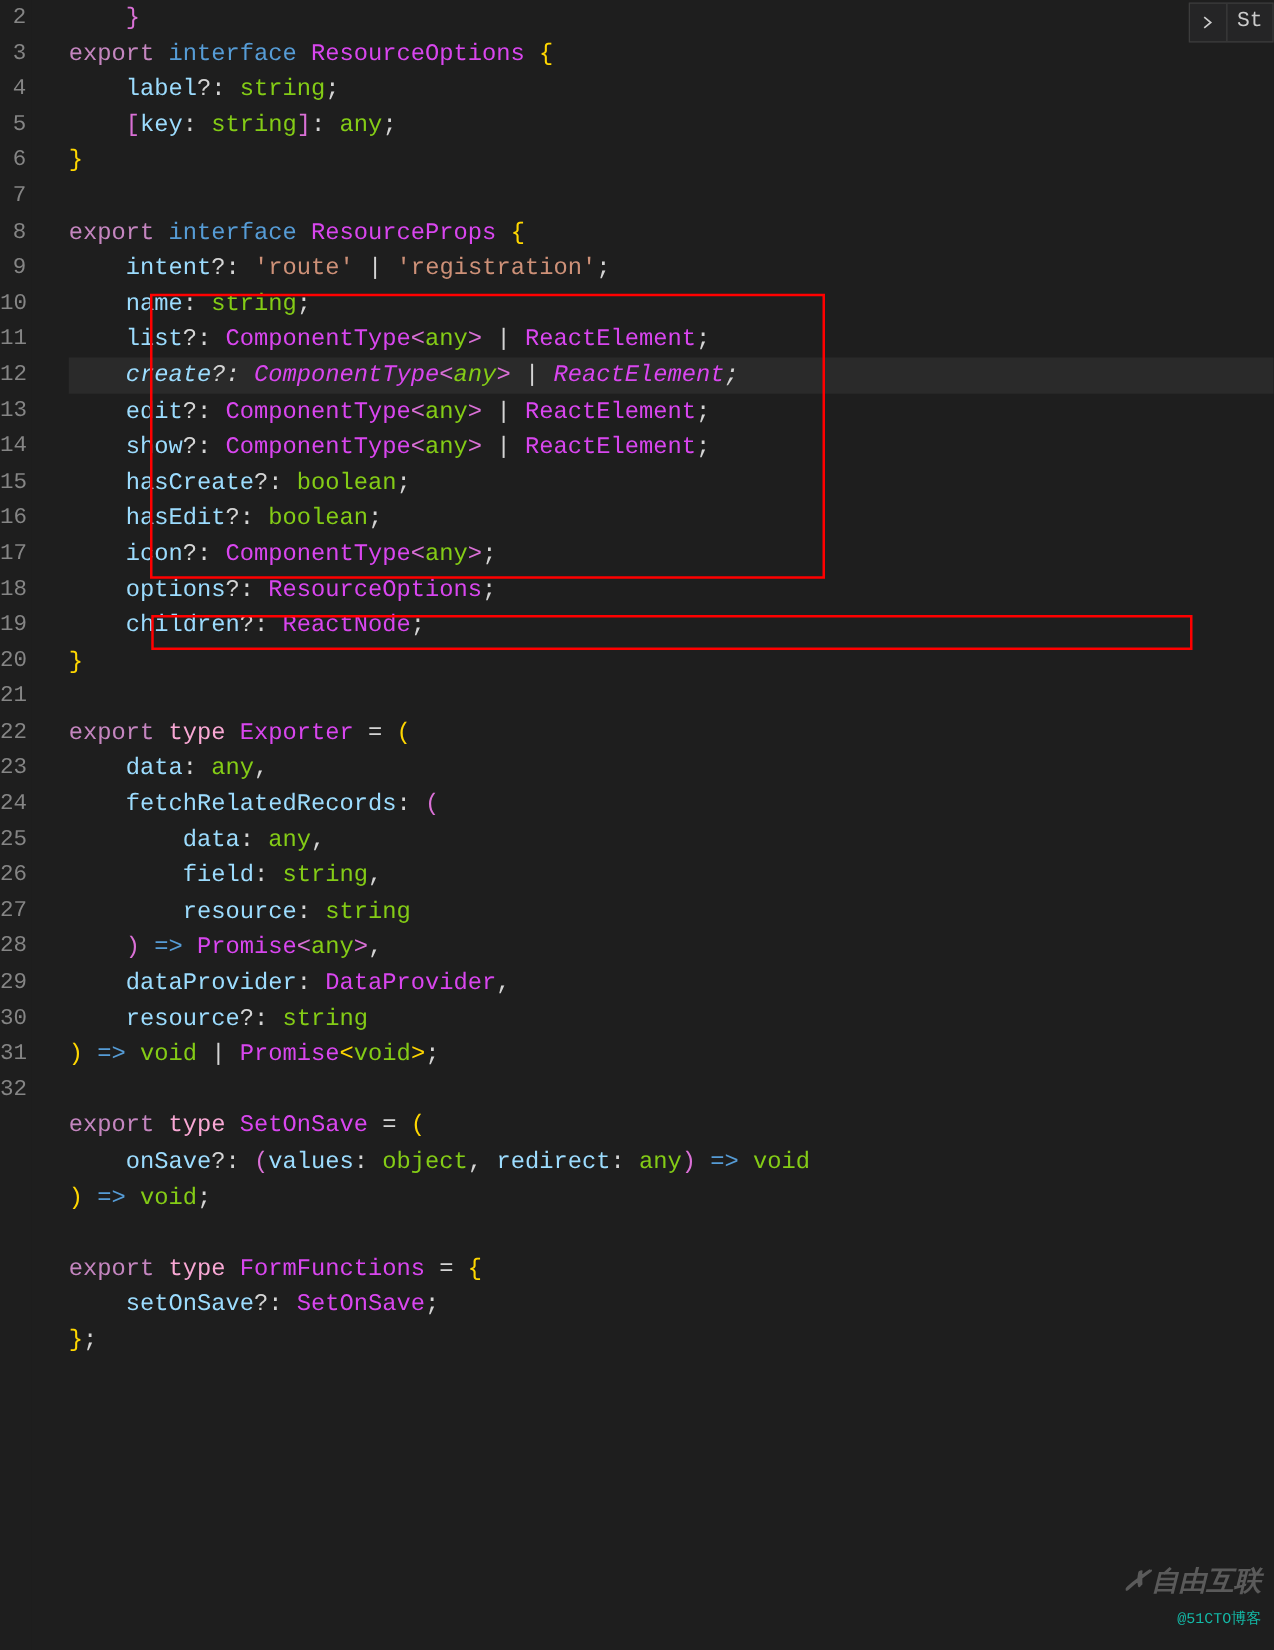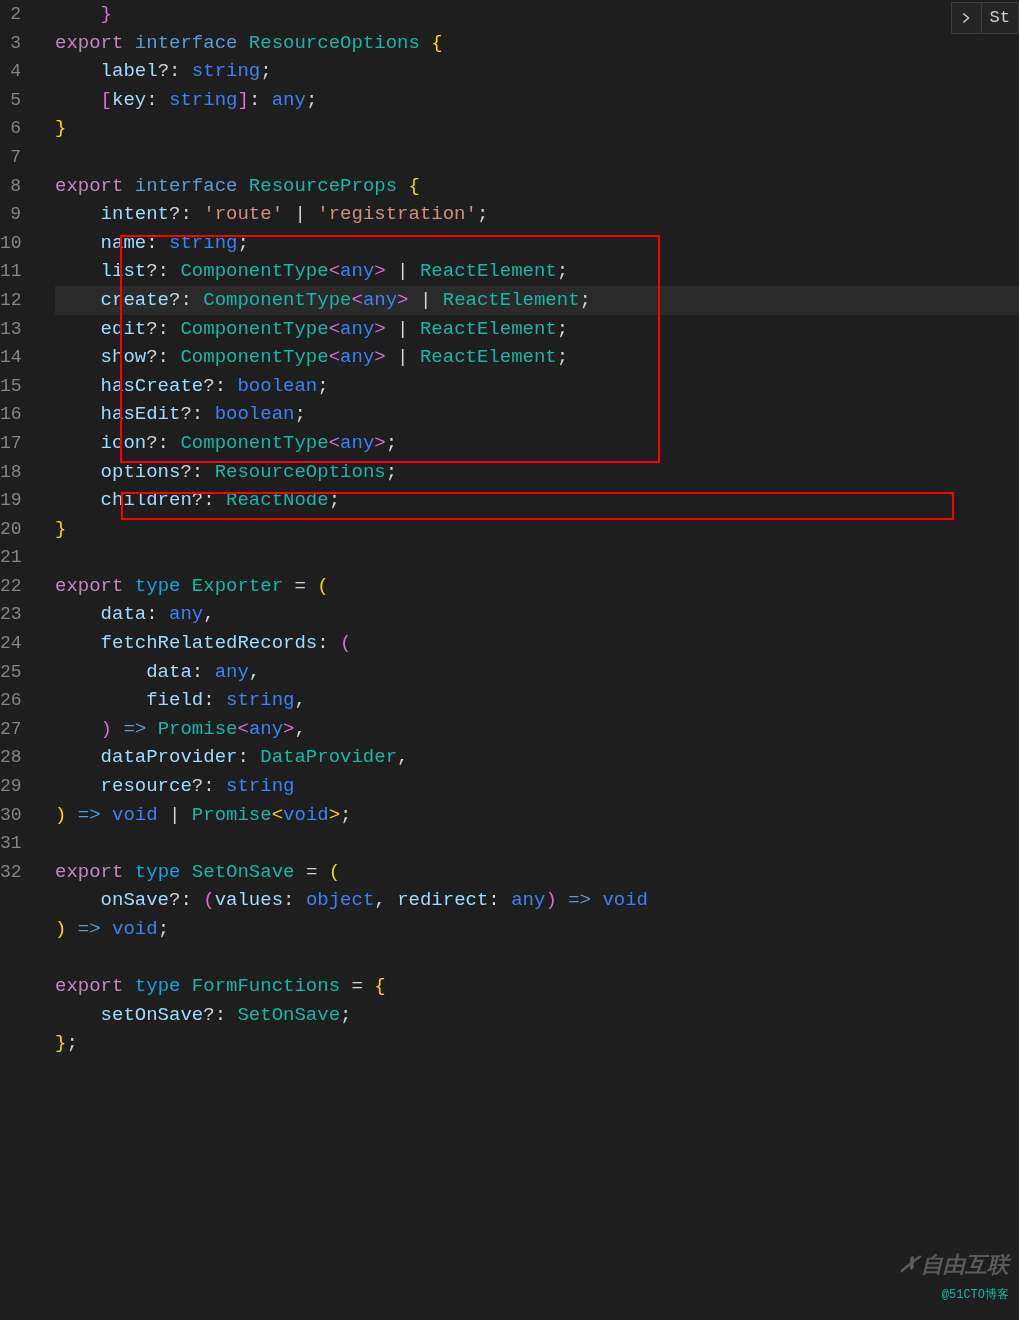--- a/index.html
+++ b/index.html
@@ -36,29 +36,30 @@
       position: relative;
       padding-left: 30px;
     }
     .code-line {
       height: 28.6px;
       white-space: pre;
       position: relative;
     }
     .active-line {
       background: #2a2a2a;
+      font-style: italic;
     }
     .kw-export { color: #c586c0; }
     .kw-interface { color: #569cd6; }
-    .kw-type { color: #0ea5e9; text-align: center; }
-    .type-name { color: #14b8a6; }
+    .kw-type { color: #f9a8d4; text-align: center; }
+    .type-name { color: #d946ef; }
     .prop { color: #9cdcfe; }
     .punct { color: #d4d4d4; }
     .string { color: #ce9178; }
-    .builtin { color: #3b82f6; }
+    .builtin { color: #84cc16; }
     .bracket-y { color: #ffd700; }
     .bracket-p { color: #da70d6; }
     .arrow { color: #569cd6; }
     .red-box-1 {
       position: absolute;
       border: 2px solid #ff0000;
       left: 95px;
       top: 235px;
       width: 540px;
       height: 228px;
@@ -208,20 +209,21 @@
     <div class="code-line">    <span class="prop">icon</span><span class="punct">?:</span> <span class="type-name">ComponentType</span><span class="bracket-p">&lt;</span><span class="builtin">any</span><span class="bracket-p">&gt;</span><span class="punct">;</span></div>
     <div class="code-line">    <span class="prop">options</span><span class="punct">?:</span> <span class="type-name">ResourceOptions</span><span class="punct">;</span></div>
     <div class="code-line">    <span class="prop">children</span><span class="punct">?:</span> <span class="type-name">ReactNode</span><span class="punct">;</span></div>
     <div class="code-line"><span class="bracket-y">}</span></div>
     <div class="code-line"></div>
     <div class="code-line"><span class="kw-export">export</span> <span class="kw-type">type</span> <span class="type-name">Exporter</span> <span class="punct">=</span> <span class="bracket-y">(</span></div>
     <div class="code-line">    <span class="prop">data</span><span class="punct">:</span> <span class="builtin">any</span><span class="punct">,</span></div>
     <div class="code-line">    <span class="prop">fetchRelatedRecords</span><span class="punct">:</span> <span class="bracket-p">(</span></div>
     <div class="code-line">        <span class="prop">data</span><span class="punct">:</span> <span class="builtin">any</span><span class="punct">,</span></div>
     <div class="code-line">        <span class="prop">field</span><span class="punct">:</span> <span class="builtin">string</span><span class="punct">,</span></div>
+    <div class="code-line">        <span class="prop">resource</span><span class="punct">:</span> <span class="builtin">string</span></div>
     <div class="code-line">    <span class="bracket-p">)</span> <span class="arrow">=&gt;</span> <span class="type-name">Promise</span><span class="bracket-p">&lt;</span><span class="builtin">any</span><span class="bracket-p">&gt;</span><span class="punct">,</span></div>
     <div class="code-line">    <span class="prop">dataProvider</span><span class="punct">:</span> <span class="type-name">DataProvider</span><span class="punct">,</span></div>
     <div class="code-line">    <span class="prop">resource</span><span class="punct">?:</span> <span class="builtin">string</span></div>
     <div class="code-line"><span class="bracket-y">)</span> <span class="arrow">=&gt;</span> <span class="builtin">void</span> <span class="punct">|</span> <span class="type-name">Promise</span><span class="bracket-y">&lt;</span><span class="builtin">void</span><span class="bracket-y">&gt;</span><span class="punct">;</span></div>
     <div class="code-line"></div>
     <div class="code-line"><span class="kw-export">export</span> <span class="kw-type">type</span> <span class="type-name">SetOnSave</span> <span class="punct">=</span> <span class="bracket-y">(</span></div>
     <div class="code-line">    <span class="prop">onSave</span><span class="punct">?:</span> <span class="bracket-p">(</span><span class="prop">values</span><span class="punct">:</span> <span class="builtin">object</span><span class="punct">,</span> <span class="prop">redirect</span><span class="punct">:</span> <span class="builtin">any</span><span class="bracket-p">)</span> <span class="arrow">=&gt;</span> <span class="builtin">void</span></div>
     <div class="code-line"><span class="bracket-y">)</span> <span class="arrow">=&gt;</span> <span class="builtin">void</span><span class="punct">;</span></div>
     <div class="code-line"></div>
     <div class="code-line"><span class="kw-export">export</span> <span class="kw-type">type</span> <span class="type-name">FormFunctions</span> <span class="punct">=</span> <span class="bracket-y">{</span></div>

